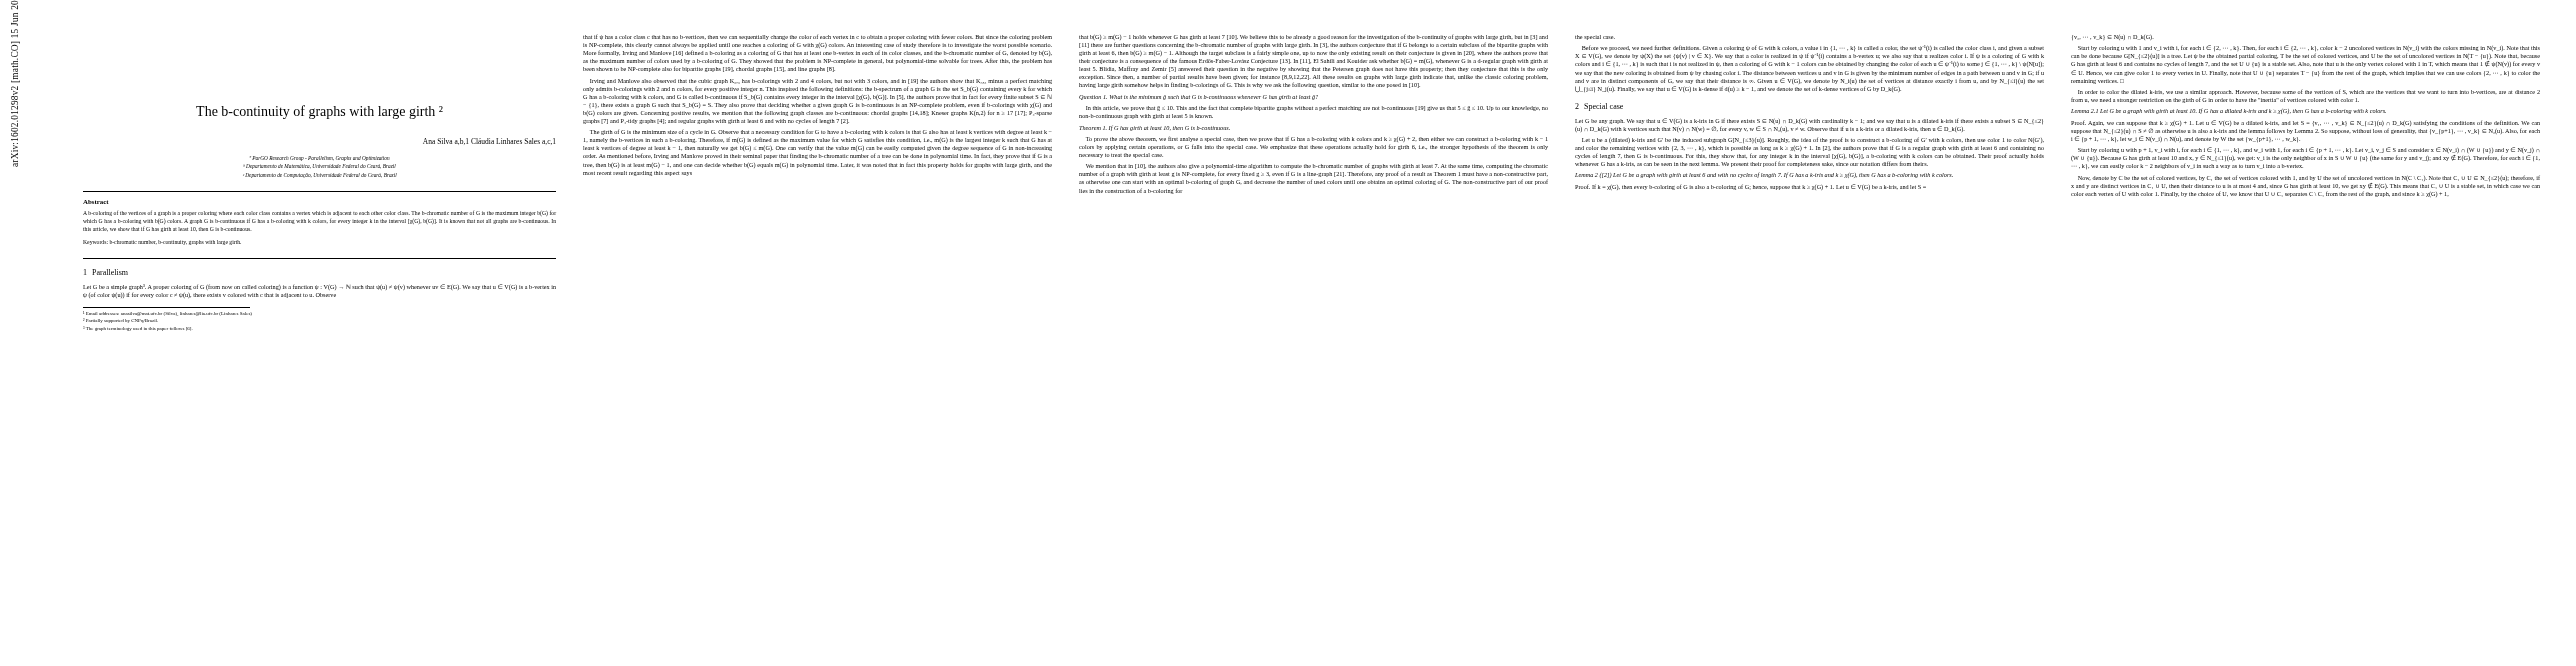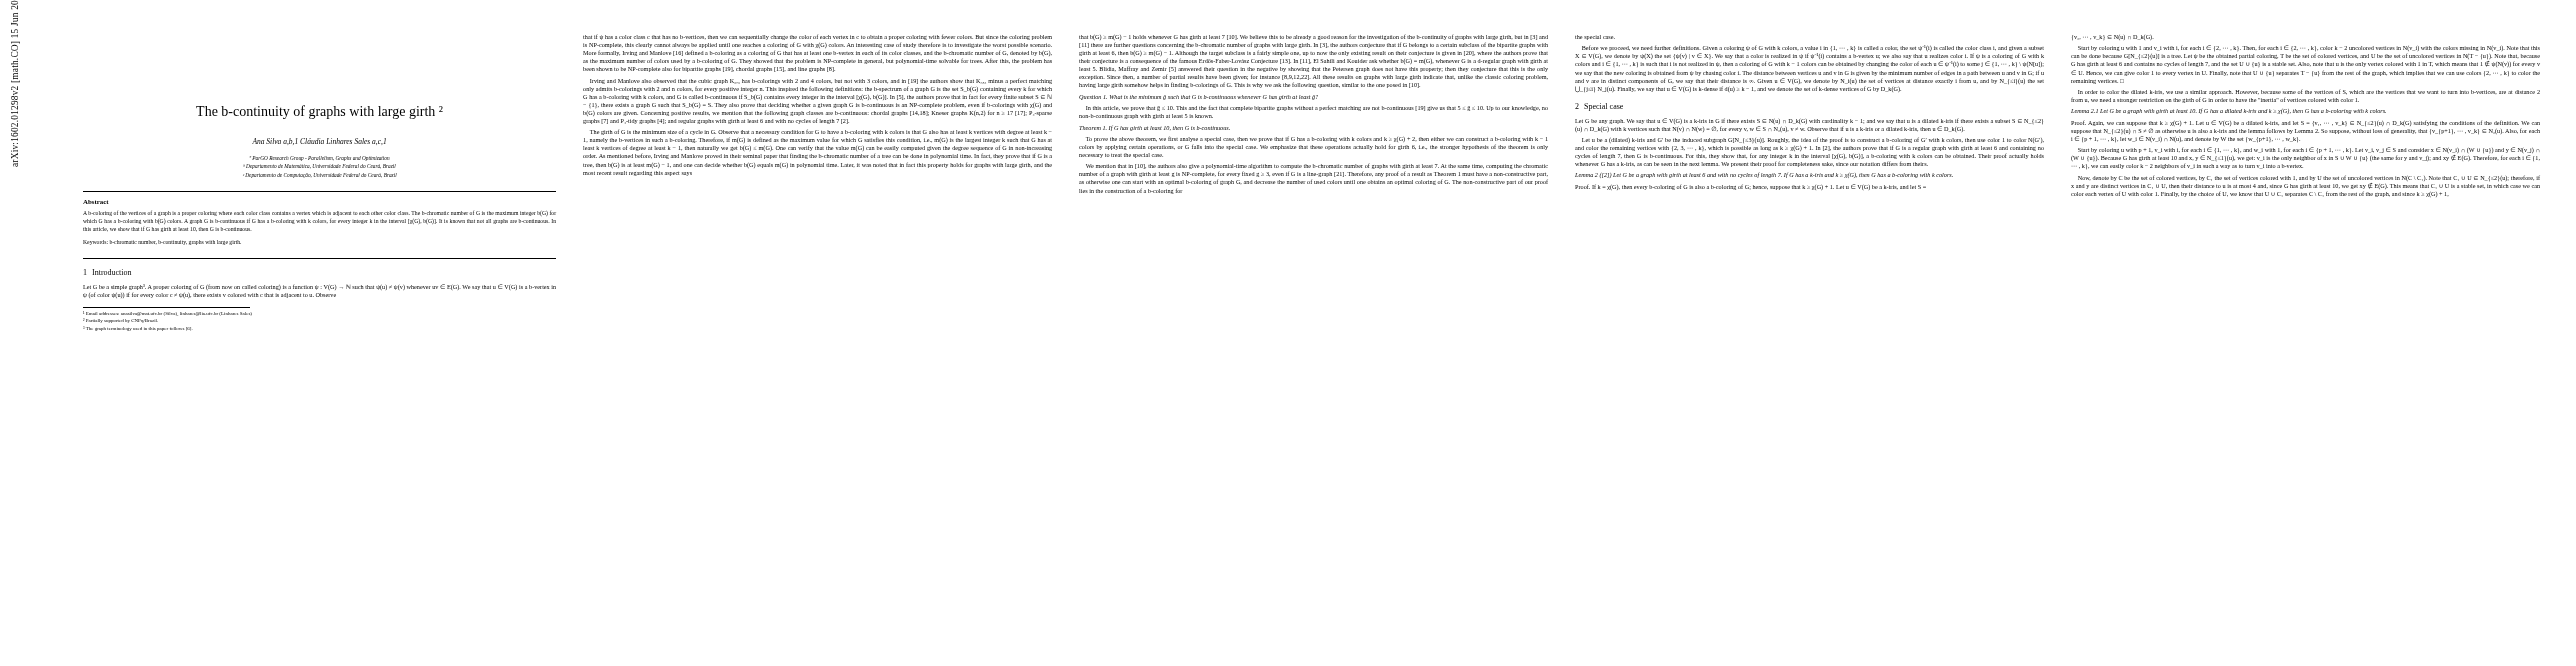--- a/index.html
+++ b/index.html
@@ -63,24 +63,23 @@
   .title {
     font-size: 14px;
     text-align: center;
     margin: 70px 0 16.7px 0;
     line-height: 1.25;
     text-indent: 0;
     font-family: "Liberation Serif", serif;
   }
   .authors {
     font-size: 7.5px;
-    text-align: center;
+    text-align: right;
     margin: 0 0 7.8px 0;
     text-indent: 0;
-    font-style: italic;
   }
   .affil {
     font-size: 5.3px;
     text-align: center;
     margin: 0 0 1.7px 0;
     text-indent: 0;
     font-style: italic;
   }
   .rule {
     border: 0;
@@ -147,21 +146,21 @@
       <div class="affil">ᵇ Departamento de Matemática, Universidade Federal do Ceará, Brazil</div>
       <div class="affil">ᶜ Departamento de Computação, Universidade Federal do Ceará, Brazil</div>
 
       <hr class="rule">
       <div class="abstract-head">Abstract</div>
       <div class="abstract-body">A b-coloring of the vertices of a graph is a proper coloring where each color class contains a vertex which is adjacent to each other color class. The b-chromatic number of G is the maximum integer b(G) for which G has a b-coloring with b(G) colors. A graph G is b-continuous if G has a b-coloring with k colors, for every integer k in the interval [χ(G), b(G)]. It is known that not all graphs are b-continuous. In this article, we show that if G has girth at least 10, then G is b-continuous.</div>
       <div class="keywords">Keywords:  b-chromatic number, b-continuity, graphs with large girth.</div>
       <hr class="rule">
 
       <div class="section-head">
-        <span class="num">1</span><span>Introduction</span>
+        <span class="num">1</span><span>Parallelism</span>
       </div>
       <p class="noindent">Let G be a simple graph³. A proper coloring of G (from now on called coloring) is a function ψ : V(G) → ℕ such that ψ(u) ≠ ψ(v) whenever uv ∈ E(G). We say that u ∈ V(G) is a b-vertex in ψ (of color ψ(u)) if for every color c ≠ ψ(u), there exists v colored with c that is adjacent to u. Observe</p>
 
       <hr class="footnote-rule">
       <div class="footnote">¹  Email addresses: anasilva@mat.ufc.br (Silva), linhares@lia.ufc.br (Linhares Sales)</div>
       <div class="footnote">²  Partially supported by CNPq/Brazil.</div>
       <div class="footnote">³  The graph terminology used in this paper follows [6].</div>
     </div>
 
     <div class="col">

